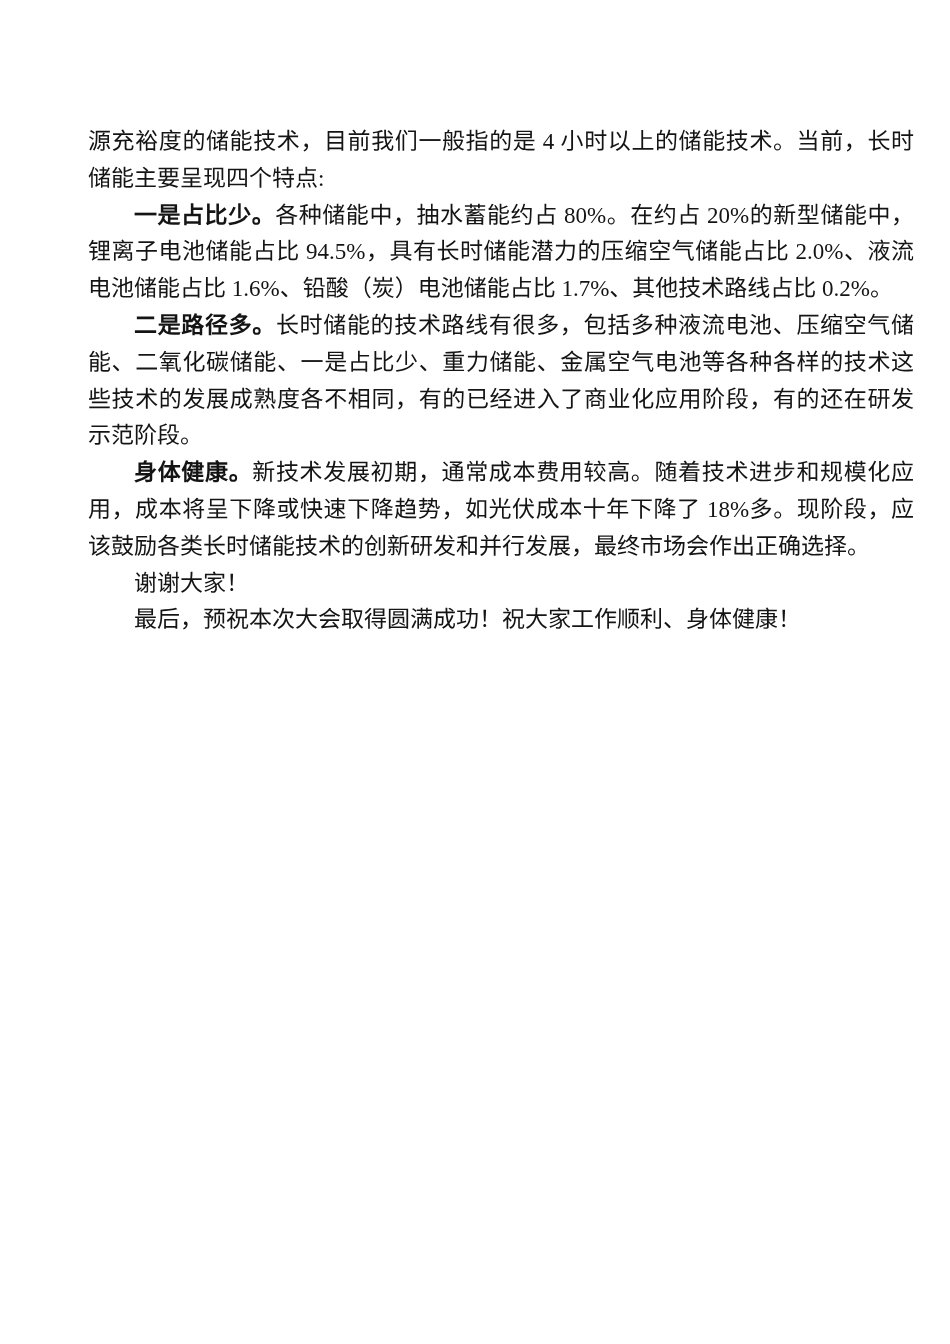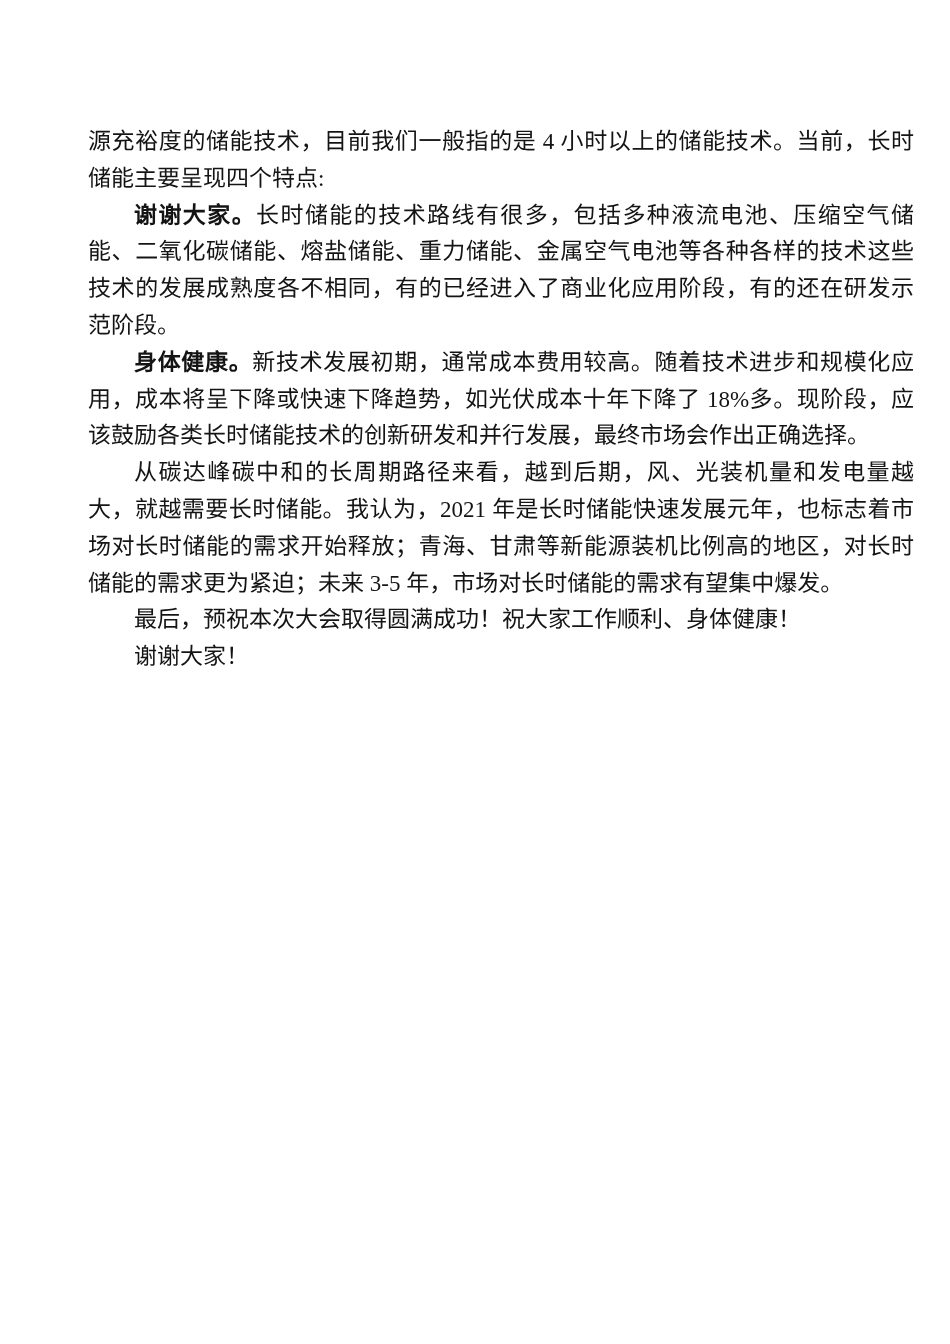--- a/index.html
+++ b/index.html
@@ -37,26 +37,26 @@
     font-weight: bold;
   }
 </style>
 </head>
 <body>
 
 <div class="page">
 
   <p class="para"><span>源充裕度的储能技术，目前我们一般指的是 4 小时以上的储能技术。当前，长时储能主要呈现四个特点:</span></p>
 
+  <p class="para indent"><strong class="lead">一是占比少。</strong><span>各种储能中，抽水蓄能约占 80%。在约占 20%的新型储能中，锂离子电池储能占比 94.5%，具有长时储能潜力的压缩空气储能占比 2.0%、液流电池储能占比 1.6%、铅酸（炭）电池储能占比 1.7%、其他技术路线占比 0.2%。</span></p>
 
-  <p class="para indent"><strong class="lead">谢谢大家。</strong><span>长时储能的技术路线有很多，包括多种液流电池、压缩空气储能、二氧化碳储能、熔盐储能、重力储能、金属空气电池等各种各样的技术这些技术的发展成熟度各不相同，有的已经进入了商业化应用阶段，有的还在研发示范阶段。</span></p>
+  <p class="para indent"><strong class="lead">二是路径多。</strong><span>长时储能的技术路线有很多，包括多种液流电池、压缩空气储能、二氧化碳储能、一是占比少、重力储能、金属空气电池等各种各样的技术这些技术的发展成熟度各不相同，有的已经进入了商业化应用阶段，有的还在研发示范阶段。</span></p>
 
   <p class="para indent"><strong class="lead">身体健康。</strong><span>新技术发展初期，通常成本费用较高。随着技术进步和规模化应用，成本将呈下降或快速下降趋势，如光伏成本十年下降了 18%多。现阶段，应该鼓励各类长时储能技术的创新研发和并行发展，最终市场会作出正确选择。</span></p>
 
 
-  <p class="para indent"><span>从碳达峰碳中和的长周期路径来看，越到后期，风、光装机量和发电量越大，就越需要长时储能。我认为，2021 年是长时储能快速发展元年，也标志着市场对长时储能的需求开始释放；青海、甘肃等新能源装机比例高的地区，对长时储能的需求更为紧迫；未来 3-5 年，市场对长时储能的需求有望集中爆发。</span></p>
 
 
+  <p class="para indent"><span>谢谢大家！</span></p>
+
   <p class="para indent"><span>最后，预祝本次大会取得圆满成功！祝大家工作顺利、身体健康！</span></p>
-
-  <p class="para indent"><span>谢谢大家！</span></p>
 
 </div>
 
 </body></html>

